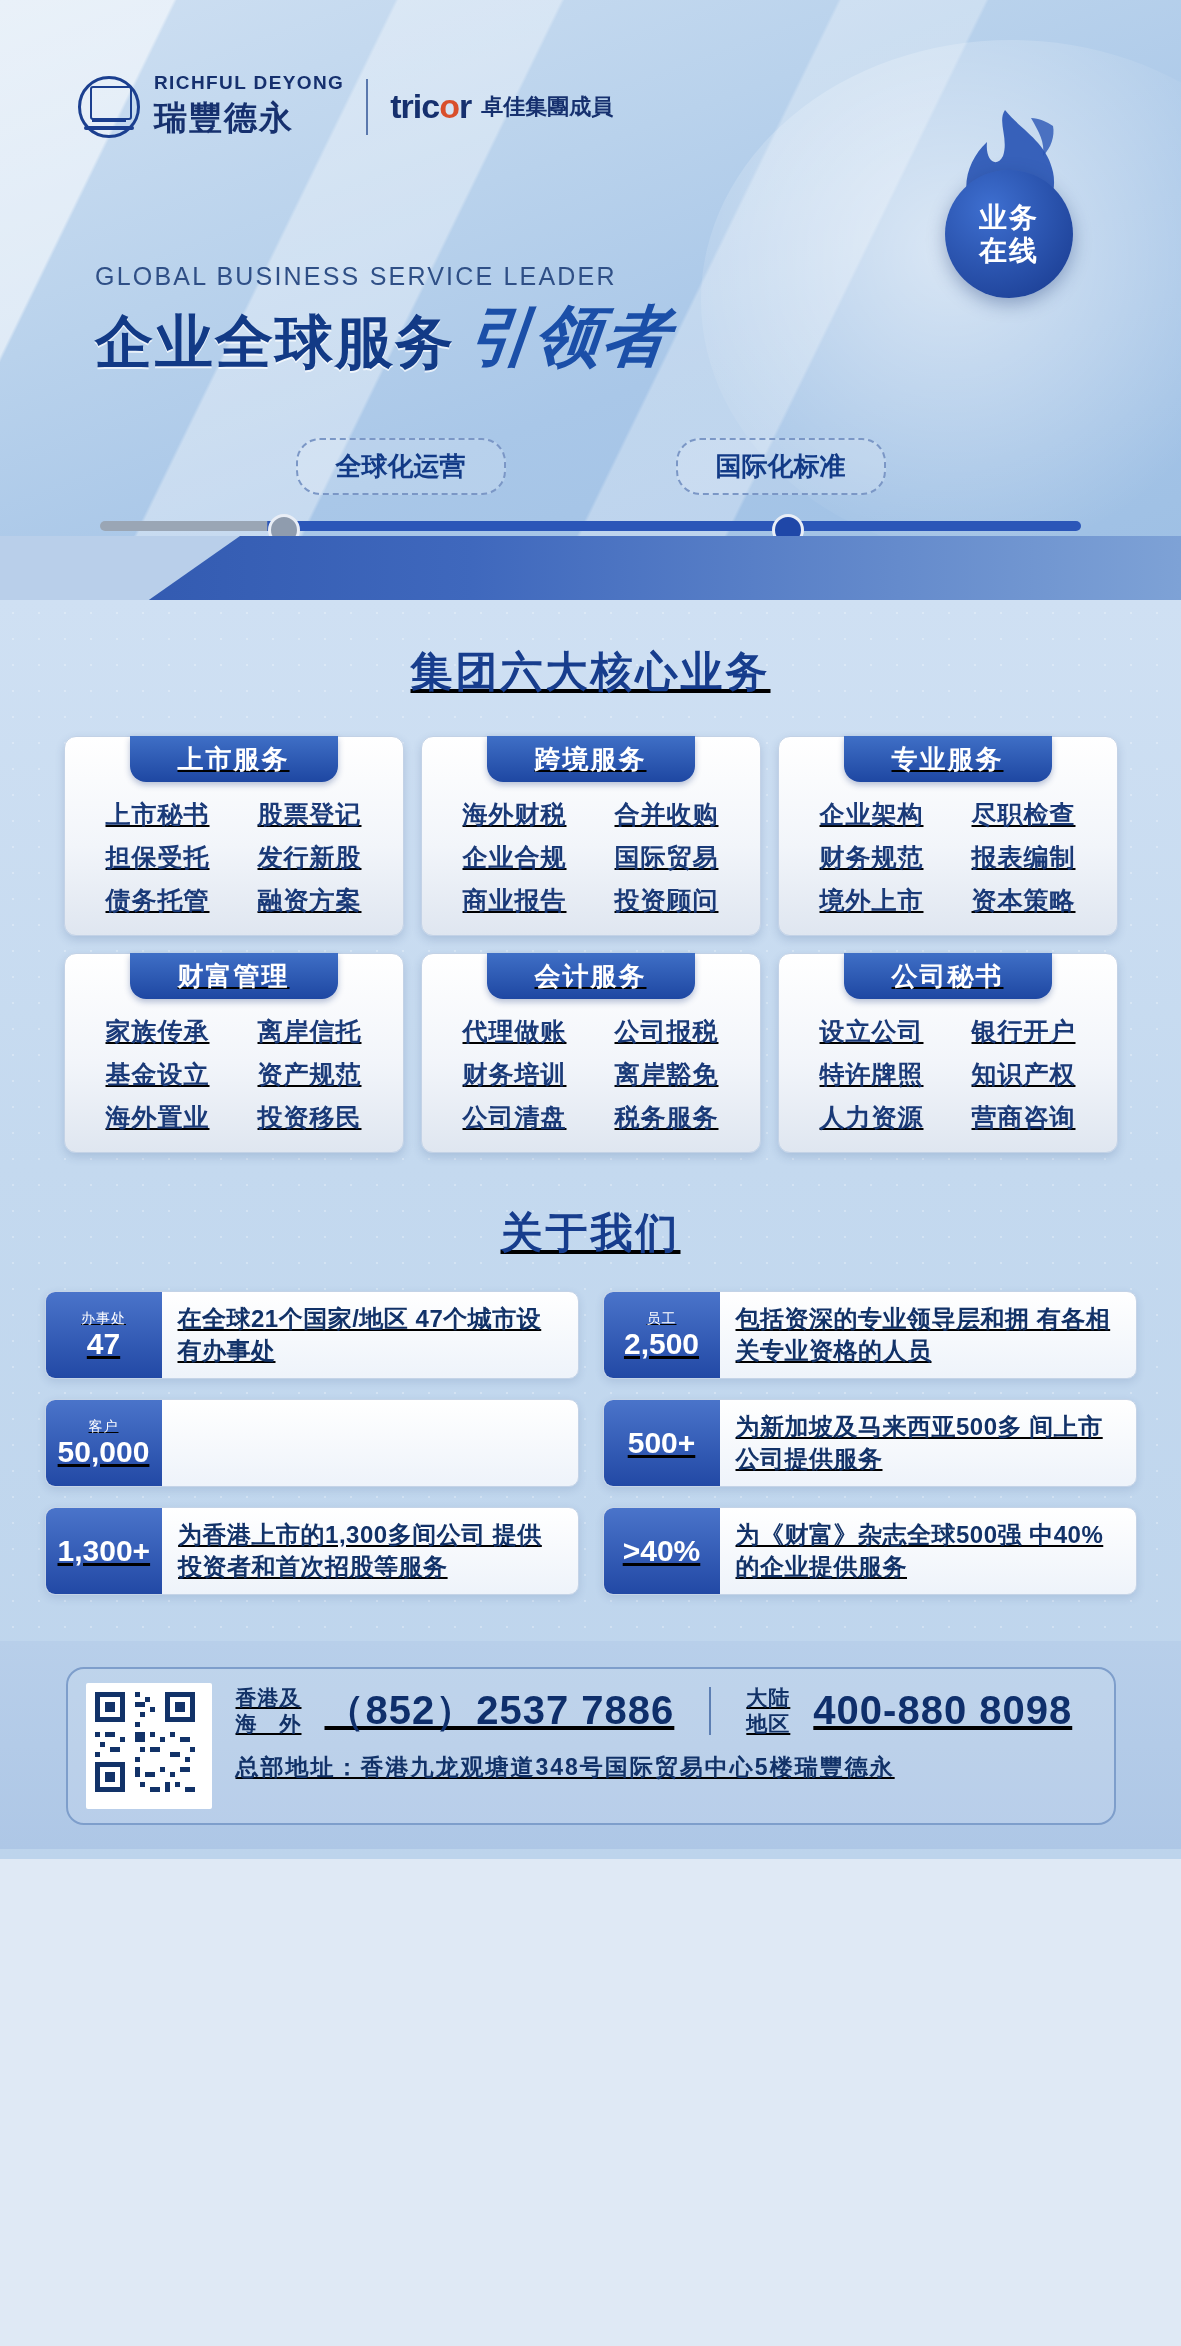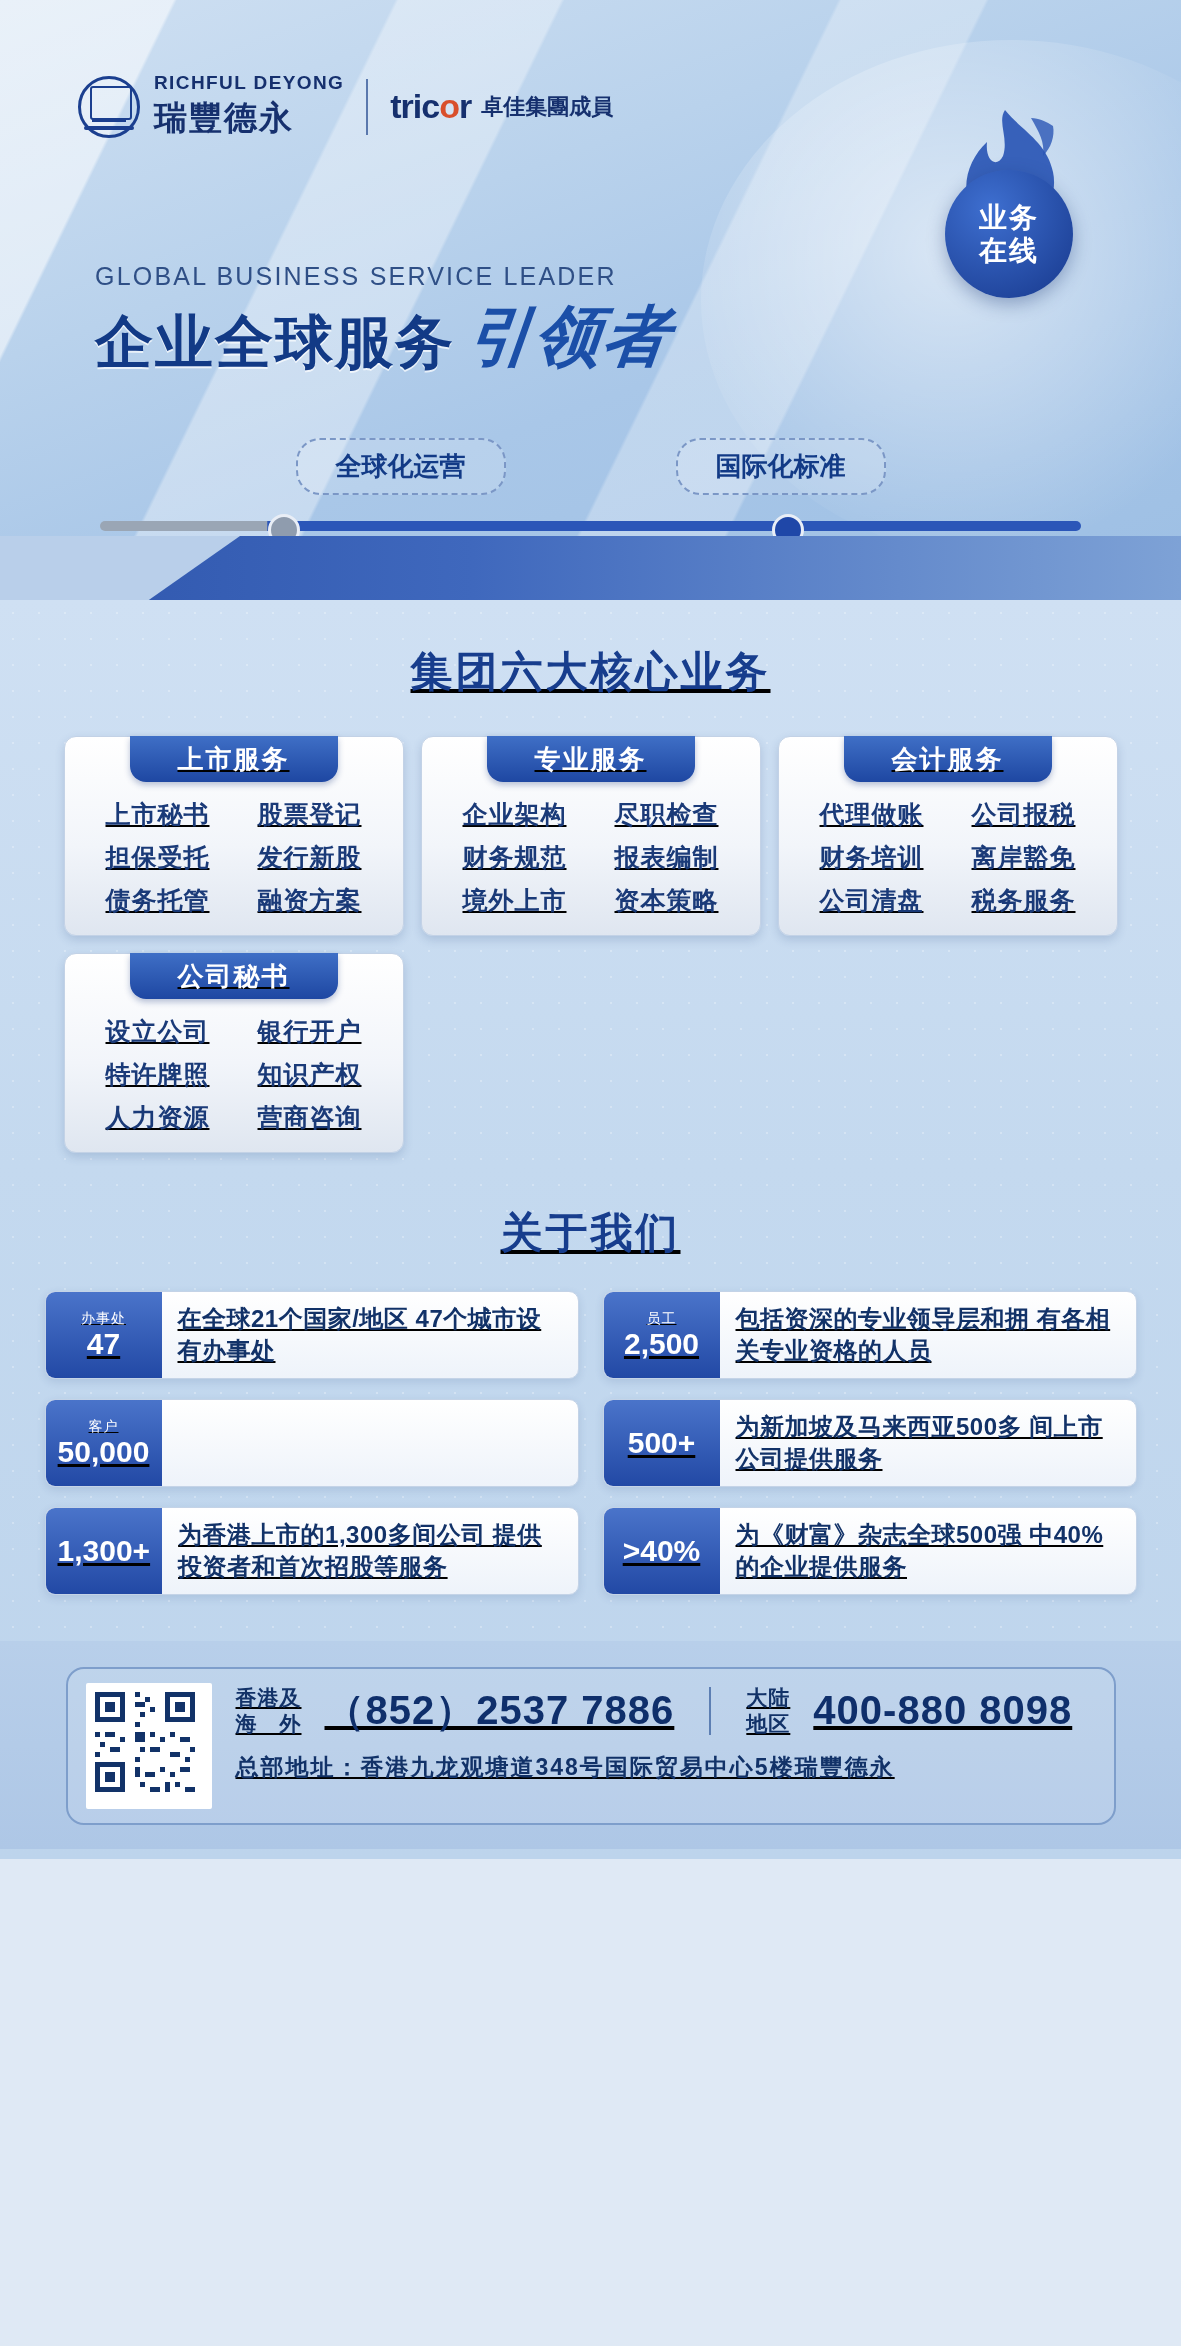--- a/index.html
+++ b/index.html
@@ -277,33 +277,55 @@
         <div class="card-body">
           <span>上市秘书</span>
           <span>股票登记</span>
           <span>担保受托</span>
           <span>发行新股</span>
           <span>债务托管</span>
           <span>融资方案</span>
         </div>
       </div>
 
+      <div class="card">
+        <div class="card-head">跨境服务</div>
+        <div class="card-body">
+          <span>海外财税</span>
+          <span>合并收购</span>
+          <span>企业合规</span>
+          <span>国际贸易</span>
+          <span>商业报告</span>
+          <span>投资顾问</span>
+        </div>
+      </div>
 
       <div class="card">
         <div class="card-head">专业服务</div>
         <div class="card-body">
           <span>企业架构</span>
           <span>尽职检查</span>
           <span>财务规范</span>
           <span>报表编制</span>
           <span>境外上市</span>
           <span>资本策略</span>
         </div>
       </div>
 
+      <div class="card">
+        <div class="card-head">财富管理</div>
+        <div class="card-body">
+          <span>家族传承</span>
+          <span>离岸信托</span>
+          <span>基金设立</span>
+          <span>资产规范</span>
+          <span>海外置业</span>
+          <span>投资移民</span>
+        </div>
+      </div>
 
       <div class="card">
         <div class="card-head">会计服务</div>
         <div class="card-body">
           <span>代理做账</span>
           <span>公司报税</span>
           <span>财务培训</span>
           <span>离岸豁免</span>
           <span>公司清盘</span>
           <span>税务服务</span>

